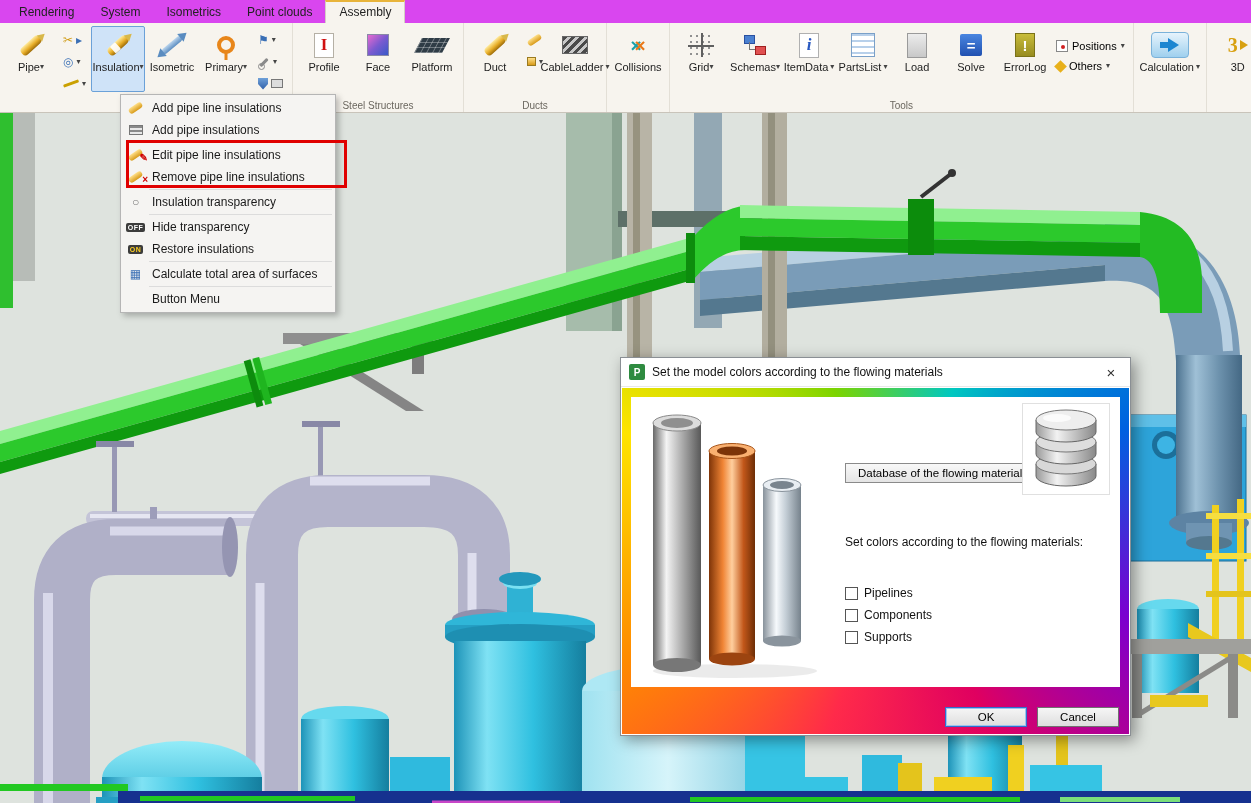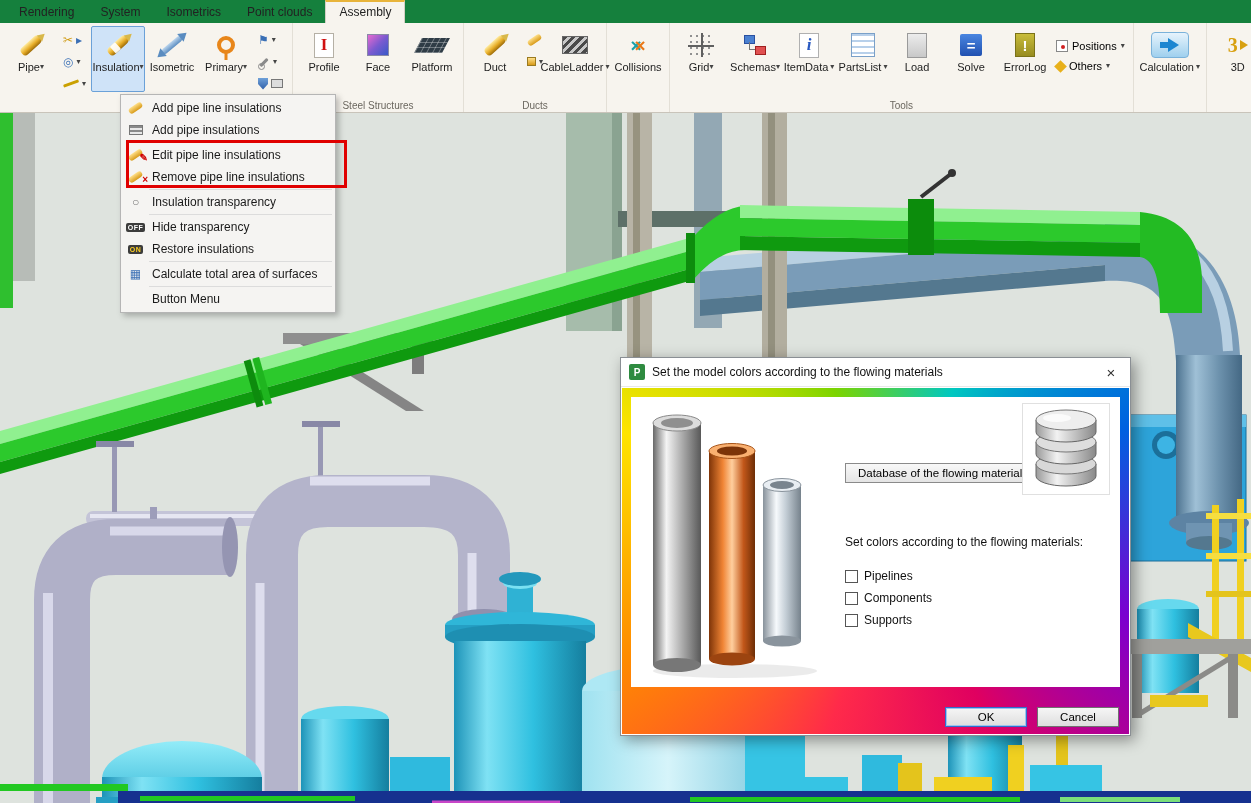--- a/index.html
+++ b/index.html
@@ -1,20 +1,20 @@
 <!DOCTYPE html>
 <html><head>
 <meta charset="utf-8">
 <style>
   * { margin:0; padding:0; box-sizing:border-box; }
   body { font-family:"Liberation Sans", sans-serif; background:#fff; }
   .stage { position:relative; width:1251px; height:803px; overflow:hidden; background:#fff; }
 
   
-  .menubar { height:23px; background:#15803d; display:flex; align-items:flex-end; padding-left:6px; font-size:12px; color:#222; }
+  .menubar { height:23px; background:#d946ef; display:flex; align-items:flex-end; padding-left:6px; font-size:12px; color:#222; }
   .tab { padding:4px 13px 4px; cursor:default; }
   .tab.active { background:#f7f4ee; border:1px solid #d4cfc4; border-bottom:none; border-top:2px solid #e8b43a; padding-top:3px; }
 
   
   .ribbon { display:flex; height:90px; background:#f7f4ee; border-bottom:1px solid #c9c4ba; }
   .rgroup { position:relative; display:flex; align-items:flex-start; padding:3px 4px 16px; border-right:1px solid #e3dfd6; }
   .rgroup-caption { position:absolute; bottom:1px; left:0; right:0; text-align:center; font-size:10px; color:#6b675f; }
   .bigbtn { width:54px; min-height:66px; display:flex; flex-direction:column; align-items:center; padding:2px 1px; border:1px solid transparent; border-radius:2px; cursor:default; }
   .bigbtn.active { background:#cfe3f8; border-color:#6ba1d8; }
   .blabel { display:flex; flex-direction:row; align-items:center; font-size:11px; line-height:12px; color:#1d1d1d; text-align:center; }
@@ -94,21 +94,21 @@
   .dialog-title .ttext { font-size:12px; color:#111; }
   .plant-badge { width:16px; height:16px; background:#2e8b40; color:#fff; font-size:10px; font-weight:bold; display:flex; align-items:center; justify-content:center; border-radius:2px; }
   .close-btn { margin-left:auto; width:30px; height:22px; display:flex; align-items:center; justify-content:center; font-size:15px; color:#333; cursor:default; }
   .frame { margin:1px; height:346px; padding:9px 9px 0; background:conic-gradient(from 200deg at 55% 42%, #ff2a4a, #ff8a00, #ffe400, #7cd400, #00c8c0, #0060e0, #7a00d0, #e00060, #ff2a4a); position:relative; }
   .inner { background:#fff; height:290px; display:flex; }
   .pipes-panel { width:200px; padding:6px 0 0 12px; }
   .controls { flex:1; padding:8px 12px 0 14px; position:relative; }
   .db-icon-card { position:absolute; right:10px; top:6px; width:88px; height:92px; background:#fff; border:1px solid #e0e0e0; display:flex; align-items:center; justify-content:center; }
   .db-btn { margin-top:58px; width:196px; height:20px; font-size:11.5px; font-family:"Liberation Sans",sans-serif; border:1px solid #8a8a8a; background:linear-gradient(#f8f8f8,#e4e4e4); cursor:default; }
   .instruction { margin-top:52px; font-size:12px; color:#111; }
-  .cblist { margin-top:16px; }
+  .cblist { margin-top:33px; }
   .cbrow { display:flex; align-items:center; gap:6px; height:22px; font-size:12px; color:#111; }
   .cb { width:13px; height:13px; border:1px solid #555; background:#fff; display:inline-block; }
   .btnrow { position:absolute; right:10px; bottom:7px; display:flex; gap:10px; }
   .dlg-btn { width:82px; height:20px; font-size:11.5px; font-family:"Liberation Sans",sans-serif; background:linear-gradient(#f6f6f6,#dedede); cursor:default; }
   .dlg-btn.ok { border:1px solid #2f6fd0; box-shadow:inset 0 0 0 1px #9cc4ee; }
   .dlg-btn.cancel { border:1px solid #707070; }
 </style>
 </head>
 <body>
 

